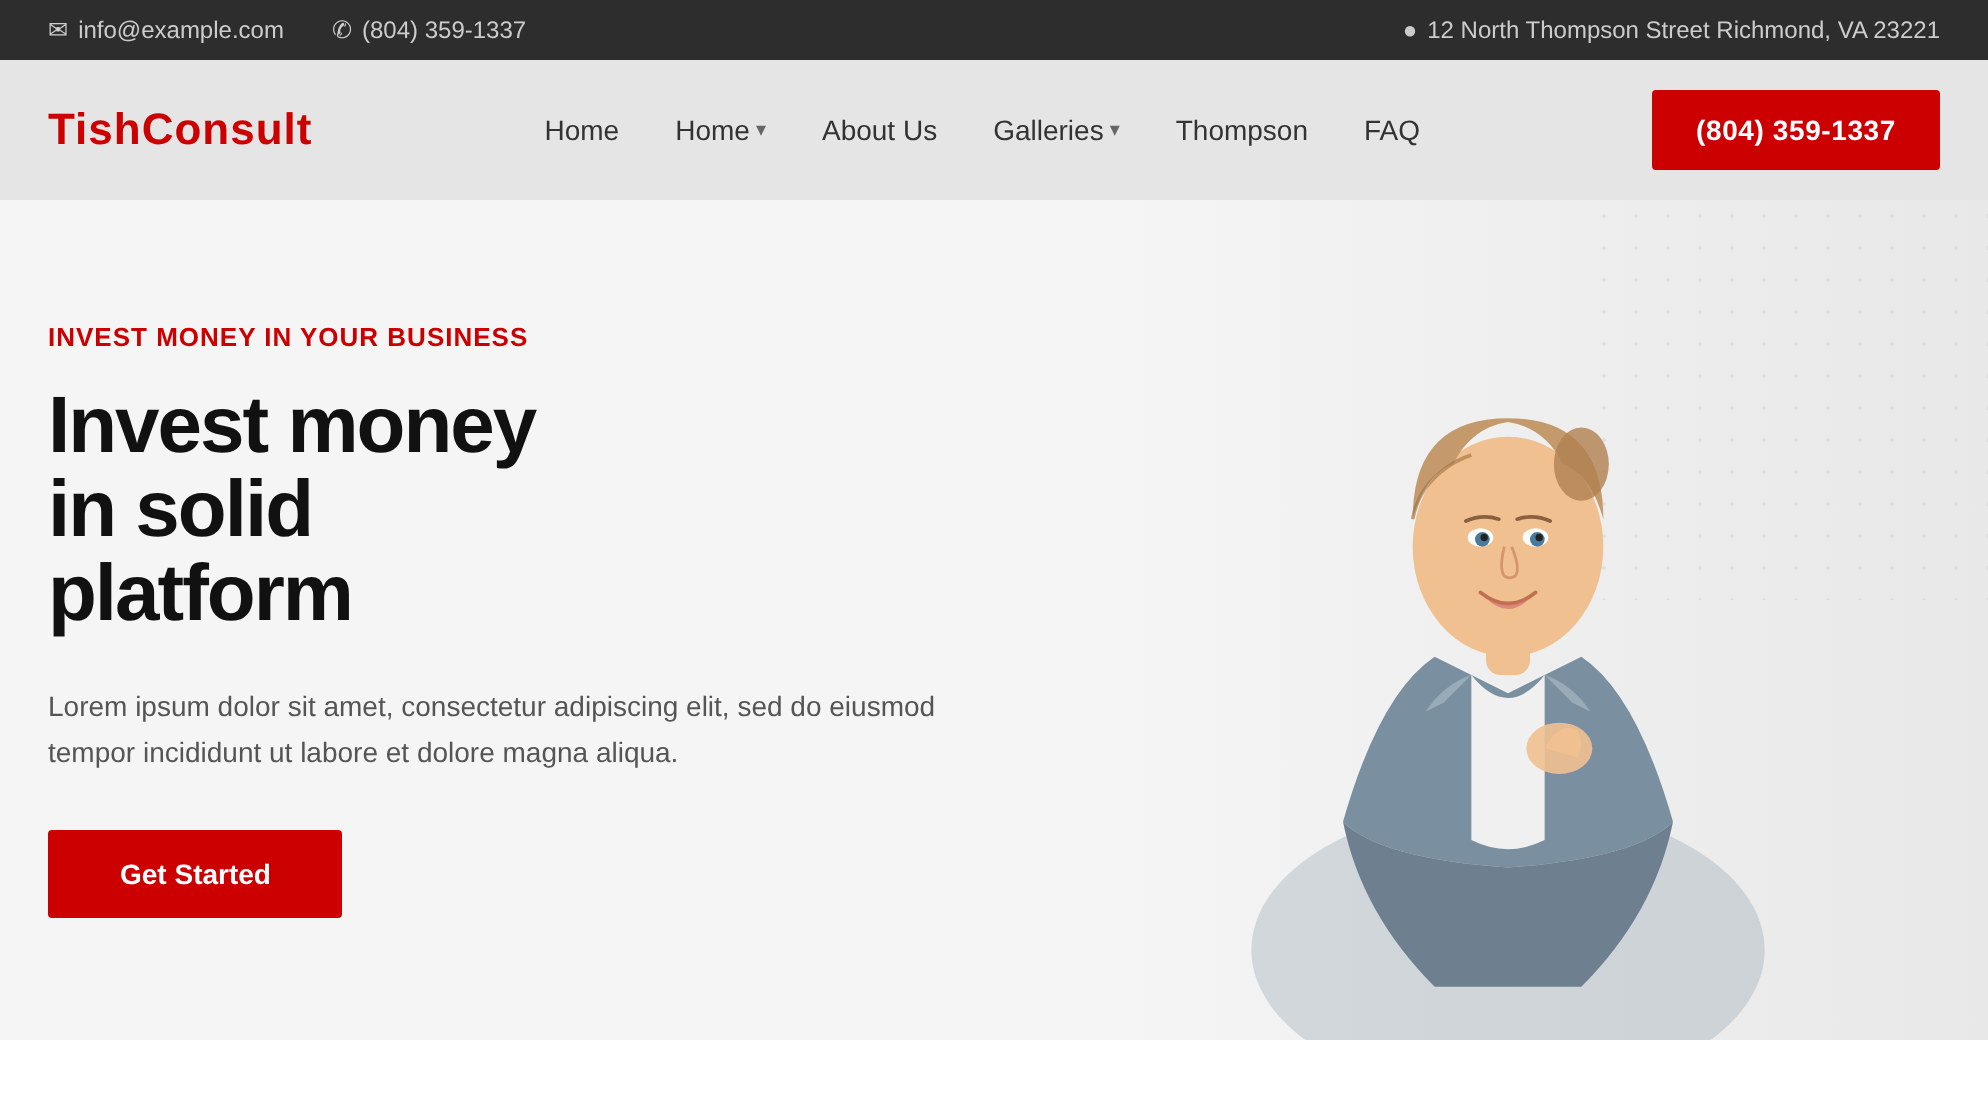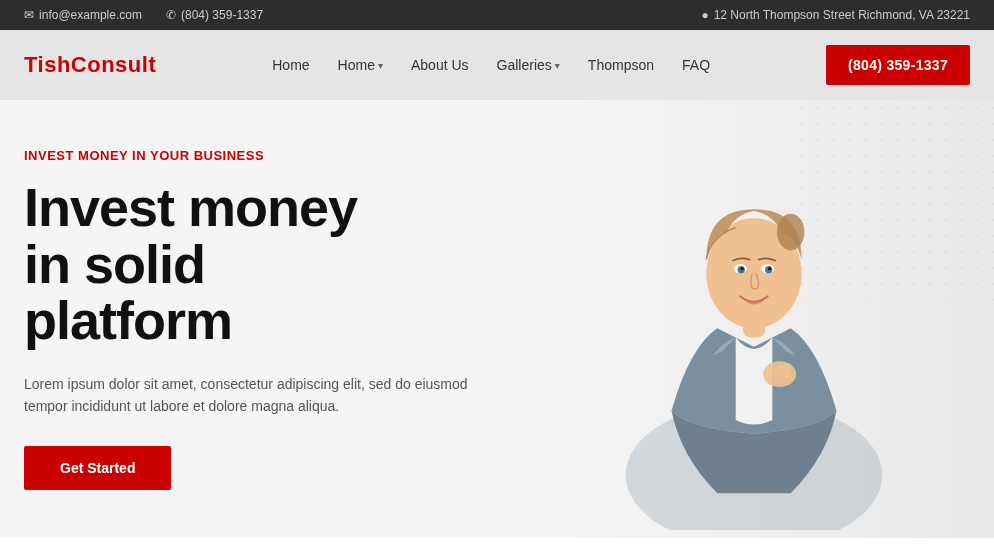--- a/index.html
+++ b/index.html
@@ -94,21 +94,21 @@
     }
     .hero-tagline {
       color: #cc0000;
       font-size: 13px;
       font-weight: bold;
       text-transform: uppercase;
       letter-spacing: 0.5px;
       margin-bottom: 16px;
     }
     .hero-title {
-      font-size: 54px;
+      font-size: 40px;
       font-weight: 900;
       color: #111;
       line-height: 1.05;
       margin-bottom: 24px;
       letter-spacing: -1px;
     }
     .hero-description {
       font-size: 14px;
       color: #555;
       line-height: 1.6;

